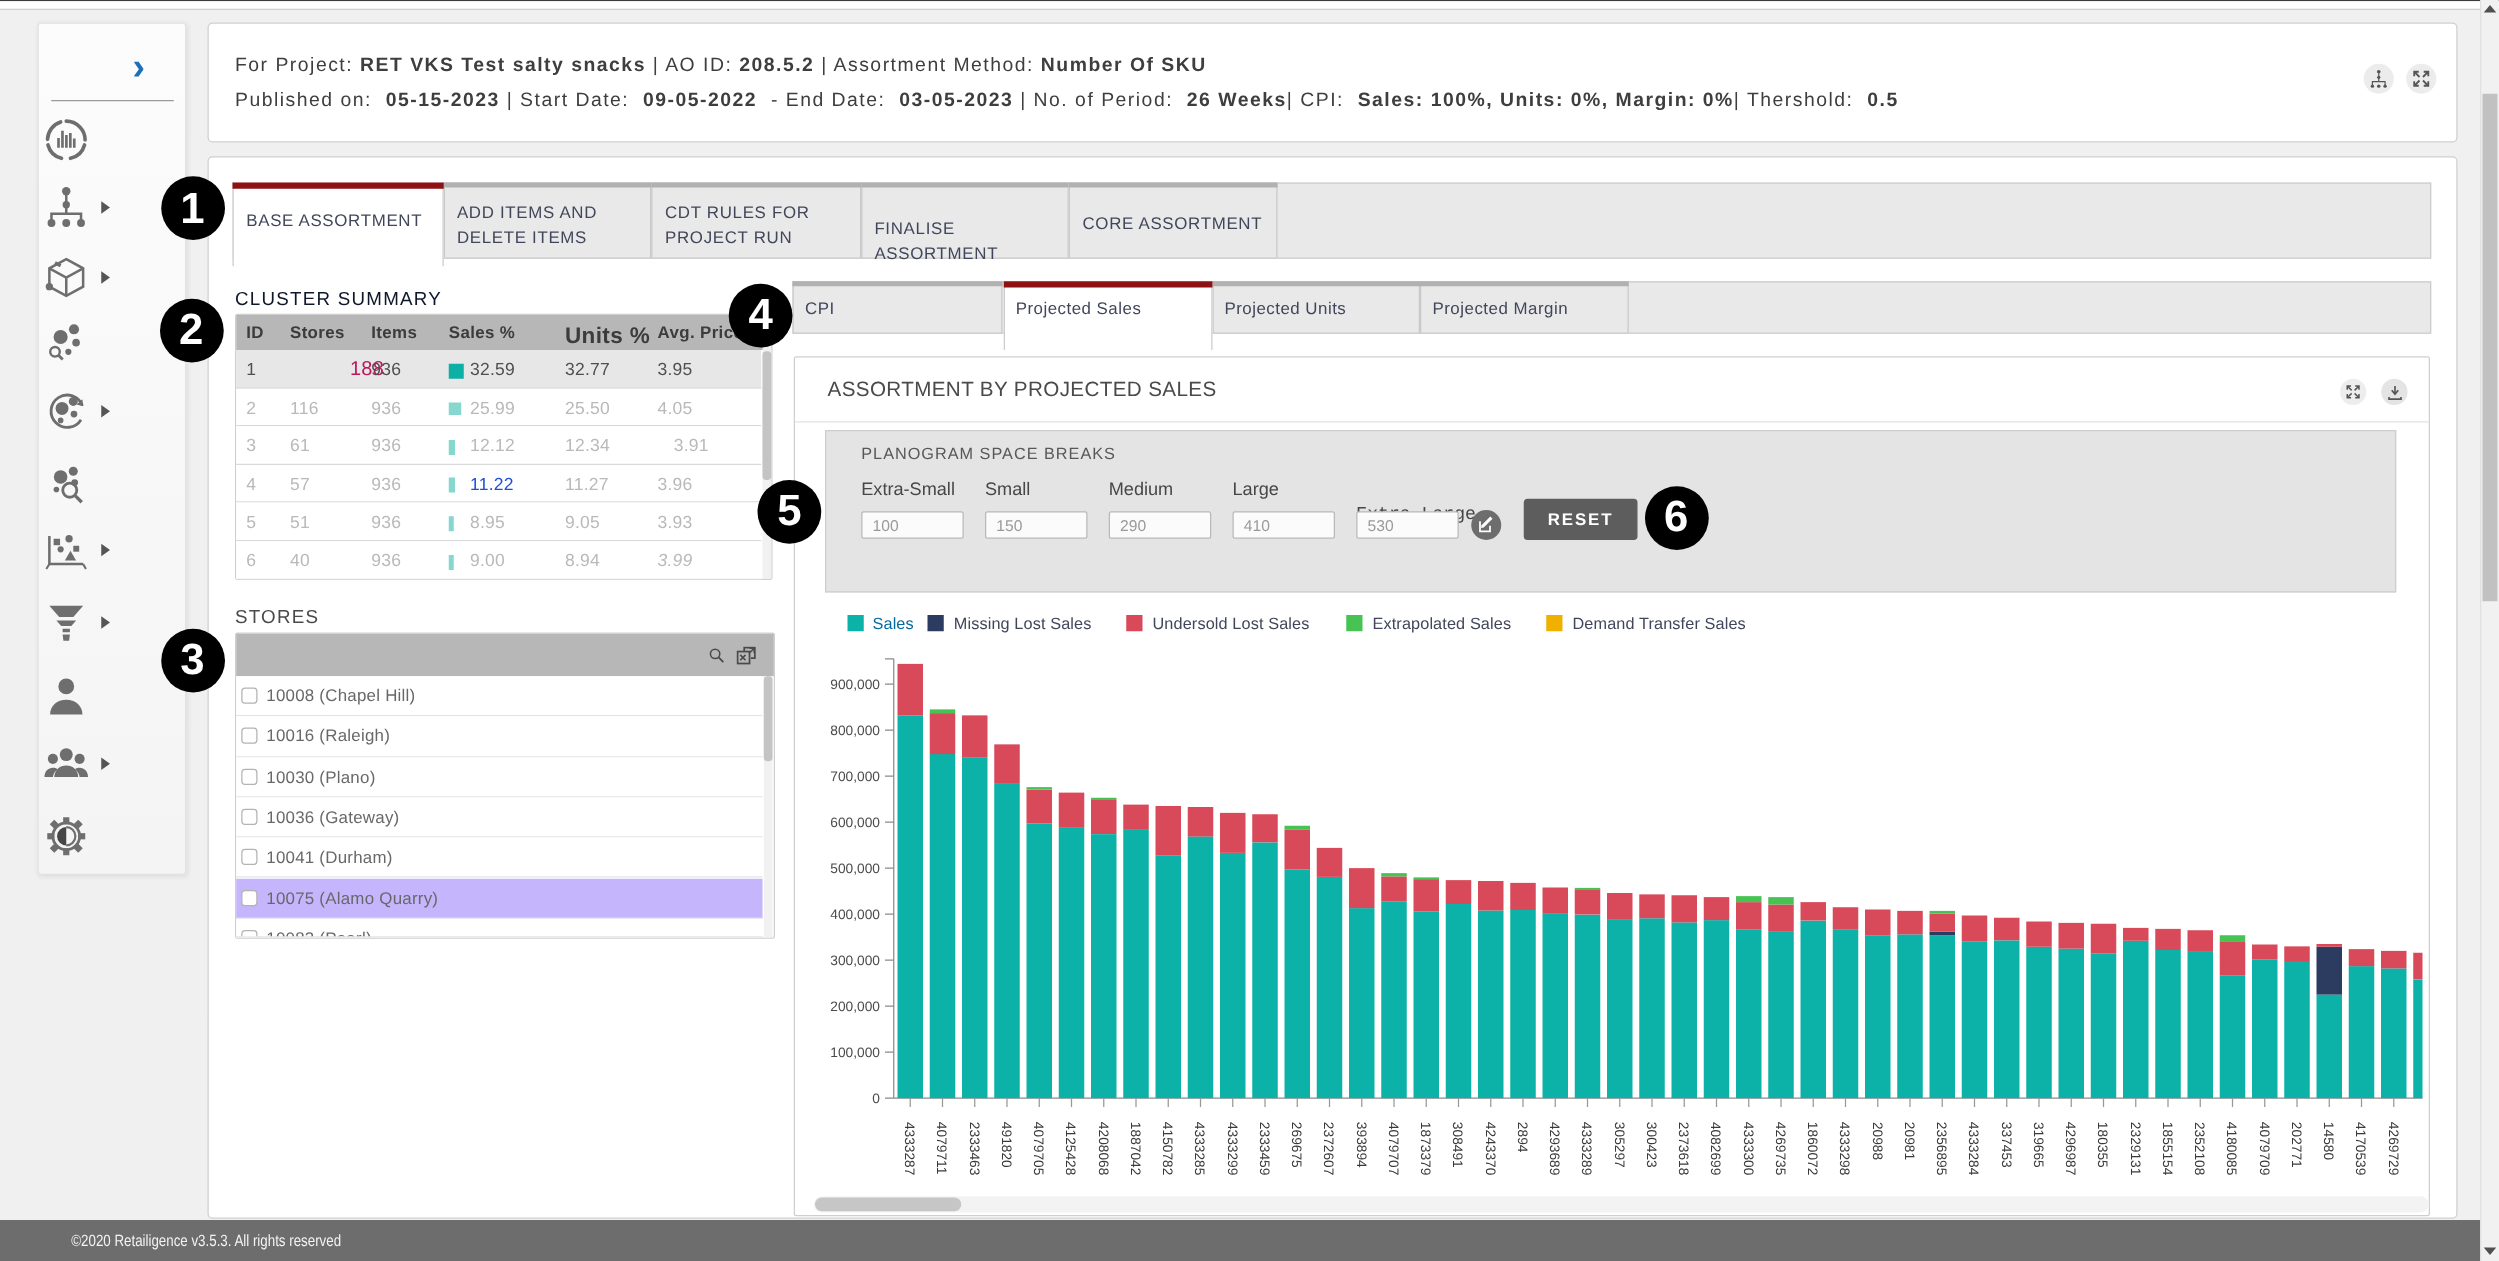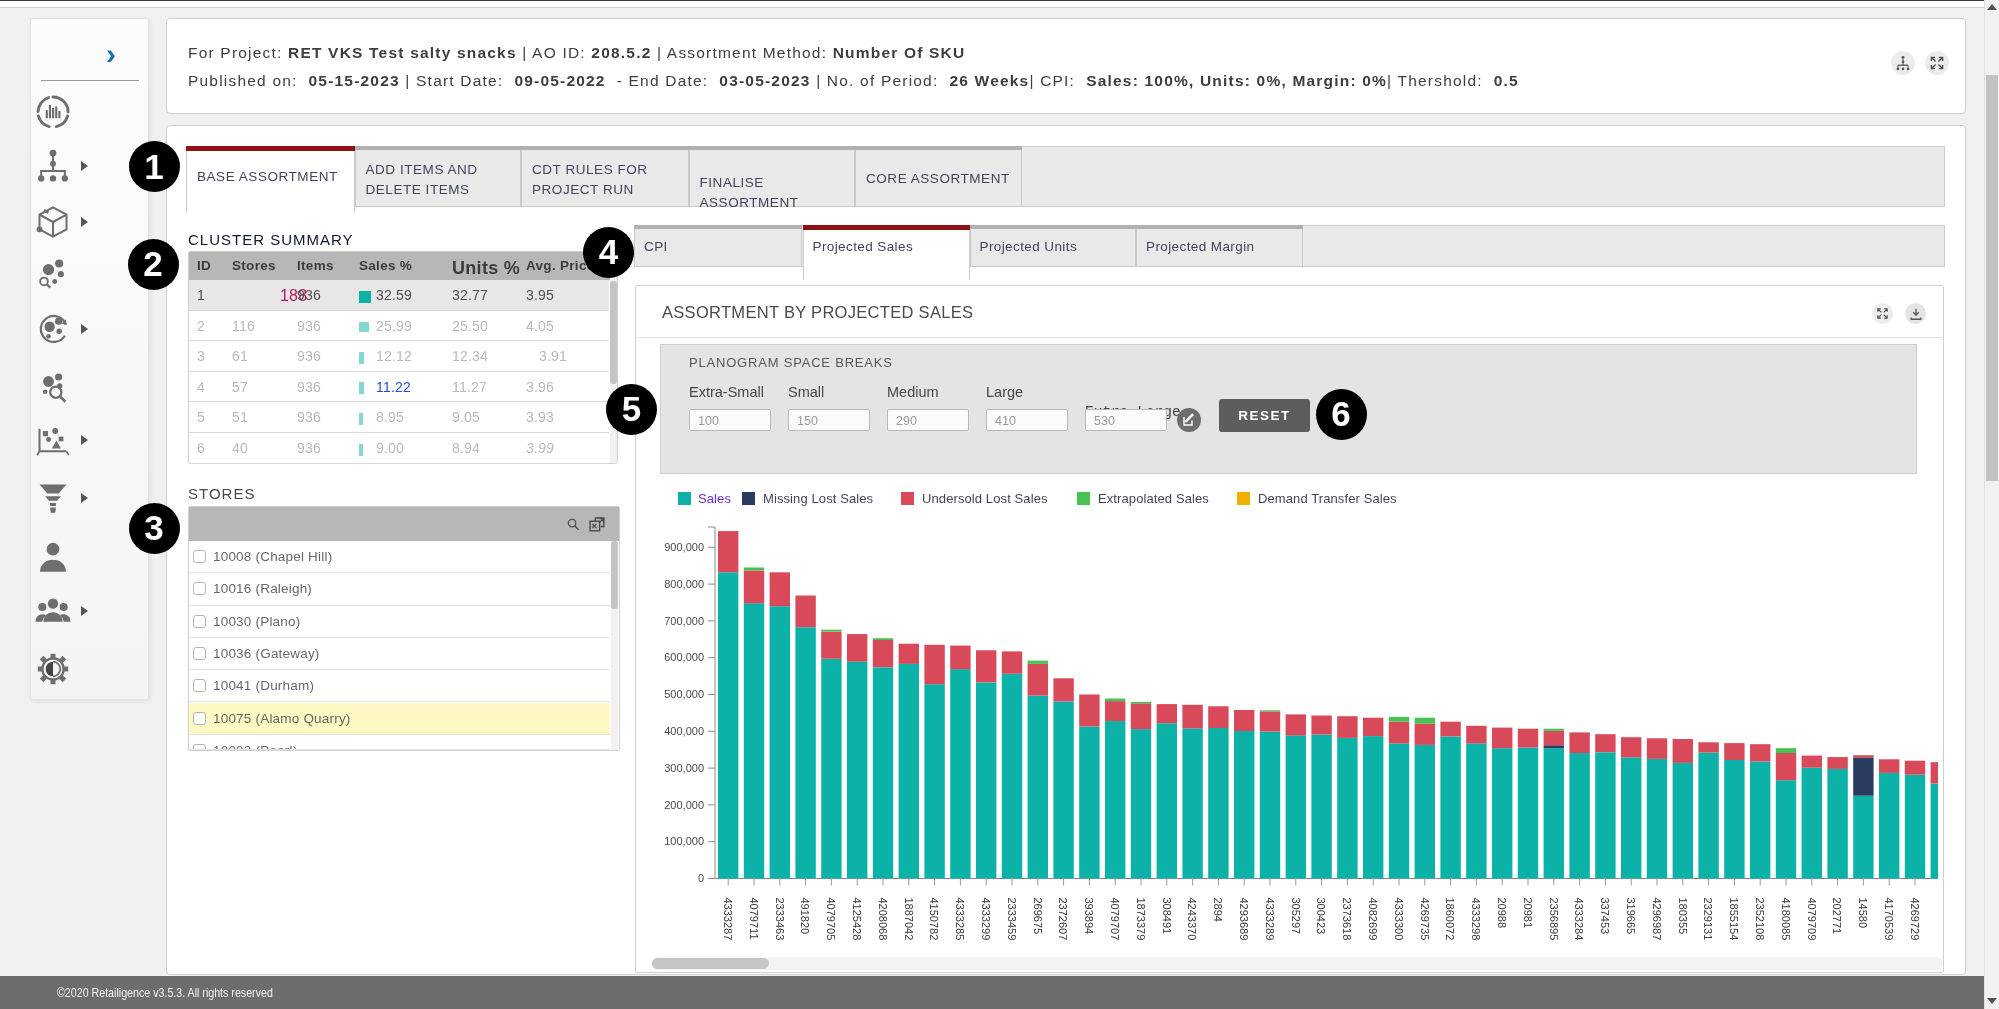--- a/index.html
+++ b/index.html
@@ -241,21 +241,21 @@
     <div style="position:absolute;left:24px;top:8px;font-size:13.5px;letter-spacing:.2px;color:#686868;">10030 (Plano)</div>
   </div>
 <div class="abs" style="left:189px;top:637.9px;width:421px;height:32.3px;background:#fff;border-bottom:1px solid #e3e3e3;overflow:hidden;">
     <div style="position:absolute;left:4px;top:9px;width:13px;height:13px;border:1.5px solid #b3b3b3;border-radius:3px;background:#fff;"></div>
     <div style="position:absolute;left:24px;top:8px;font-size:13.5px;letter-spacing:.2px;color:#686868;">10036 (Gateway)</div>
   </div>
 <div class="abs" style="left:189px;top:670.2px;width:421px;height:32.3px;background:#fff;border-bottom:1px solid #e3e3e3;overflow:hidden;">
     <div style="position:absolute;left:4px;top:9px;width:13px;height:13px;border:1.5px solid #b3b3b3;border-radius:3px;background:#fff;"></div>
     <div style="position:absolute;left:24px;top:8px;font-size:13.5px;letter-spacing:.2px;color:#686868;">10041 (Durham)</div>
   </div>
-<div class="abs" style="left:189px;top:702.5px;width:421px;height:32.3px;background:#fef9c3;border-bottom:1px solid #e3e3e3;overflow:hidden;">
+<div class="abs" style="left:189px;top:702.5px;width:421px;height:32.3px;background:#c4b5fd;border-bottom:1px solid #e3e3e3;overflow:hidden;">
     <div style="position:absolute;left:4px;top:9px;width:13px;height:13px;border:1.5px solid #b3b3b3;border-radius:3px;background:#fff;"></div>
     <div style="position:absolute;left:24px;top:8px;font-size:13.5px;letter-spacing:.2px;color:#686868;">10075 (Alamo Quarry)</div>
   </div>
 <div class="abs" style="left:189px;top:734.8px;width:421px;height:15.5px;background:#fff;border-bottom:1px solid #e3e3e3;overflow:hidden;">
     <div style="position:absolute;left:4px;top:9px;width:13px;height:13px;border:1.5px solid #b3b3b3;border-radius:3px;background:#fff;"></div>
     <div style="position:absolute;left:24px;top:8px;font-size:13.5px;letter-spacing:.2px;color:#686868;">10083 (Pearl)</div>
   </div>
 <div class="abs" style="left:611px;top:541px;width:7px;height:209px;background:#f1f1f1;"></div>
 <div class="abs" style="left:611px;top:541px;width:7px;height:68px;background:#c4c4c4;border-radius:3px;"></div>
 <div class="card" style="left:635px;top:285px;width:1309px;height:688px;border-radius:2px;"></div>
@@ -292,21 +292,21 @@
 <div class="abs" style="left:995px;top:414px;font-size:12.5px;color:#9a9a9a;">410</div>
 <div class="abs" style="left:1085px;top:409px;width:82px;height:22px;background:#fbfbfb;border:1px solid #b9b9b9;border-radius:2px;"></div>
 <div class="abs" style="left:1094px;top:414px;font-size:12.5px;color:#9a9a9a;">530</div>
 <div class="abs" style="left:1177px;top:408px;width:24px;height:24px;border-radius:50%;background:#6d6d6d;"></div>
 <svg style="position:absolute;left:1181px;top:412px" width="16" height="16" viewBox="0 0 32 32" fill="none">
     <path d="M6 10v16h16v-9" stroke="#fff" stroke-width="2.8" fill="none"></path>
     <path d="M12 20L26 6l-3.5-3.5-14 14-.9 4.4z" fill="#fff"></path>
   </svg>
 <div class="abs" style="left:1219px;top:399px;width:91px;height:33px;background:#5d5d5d;border-radius:3px;color:#fff;font-size:13.5px;font-weight:bold;letter-spacing:1.5px;display:flex;align-items:center;justify-content:center;">RESET</div>
 <div class="abs" style="left:678px;top:492px;width:13px;height:13px;background:#0cb2a8;"></div>
-<div class="abs" style="left:698px;top:491px;font-size:13px;letter-spacing:.1px;color:#6d28d9;">Sales</div>
+<div class="abs" style="left:698px;top:491px;font-size:13px;letter-spacing:.1px;color:#0369a1;">Sales</div>
 <div class="abs" style="left:742px;top:492px;width:13px;height:13px;background:#2b3c60;"></div>
 <div class="abs" style="left:763px;top:491px;font-size:13px;letter-spacing:.1px;color:#41465a;">Missing Lost Sales</div>
 <div class="abs" style="left:901px;top:492px;width:13px;height:13px;background:#d8495a;"></div>
 <div class="abs" style="left:922px;top:491px;font-size:13px;letter-spacing:.1px;color:#41465a;">Undersold Lost Sales</div>
 <div class="abs" style="left:1077px;top:492px;width:13px;height:13px;background:#47c353;"></div>
 <div class="abs" style="left:1098px;top:491px;font-size:13px;letter-spacing:.1px;color:#41465a;">Extrapolated Sales</div>
 <div class="abs" style="left:1237px;top:492px;width:13px;height:13px;background:#efb000;"></div>
 <div class="abs" style="left:1258px;top:491px;font-size:13px;letter-spacing:.1px;color:#41465a;">Demand Transfer Sales</div>
 <svg width="1307" height="457" viewBox="636 518 1307 457" style="position:absolute;left:636px;top:518px">
 <clipPath id="plotclip">

